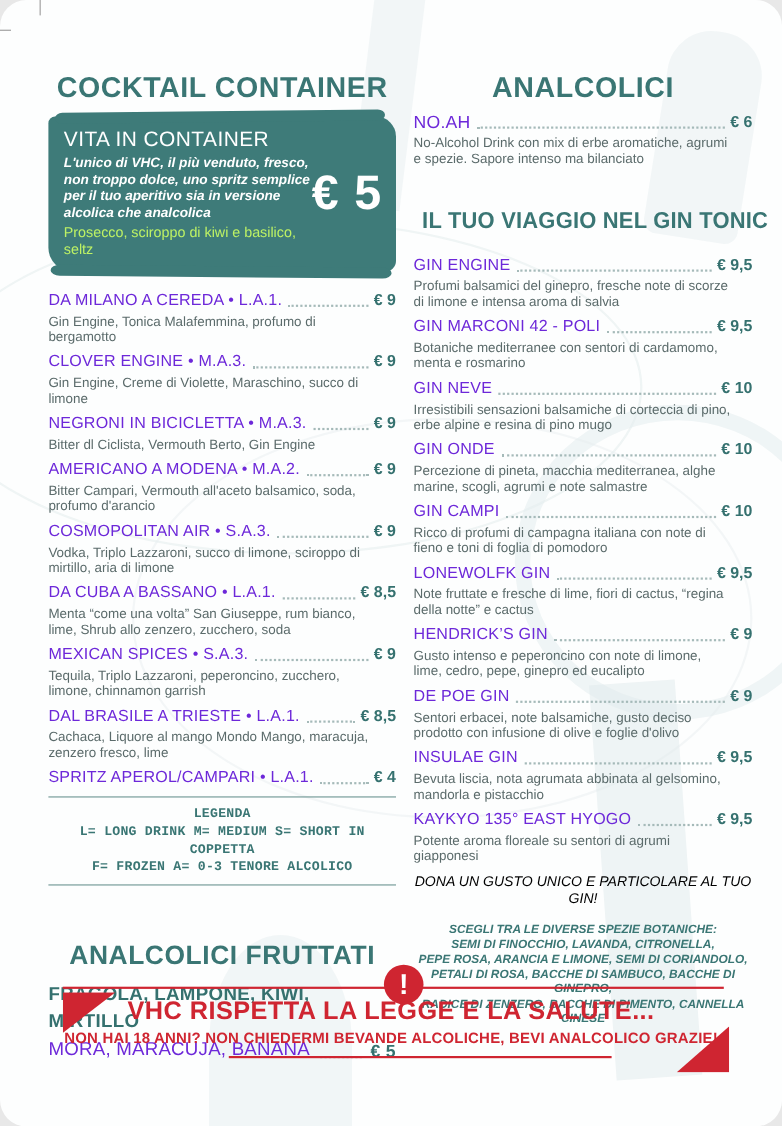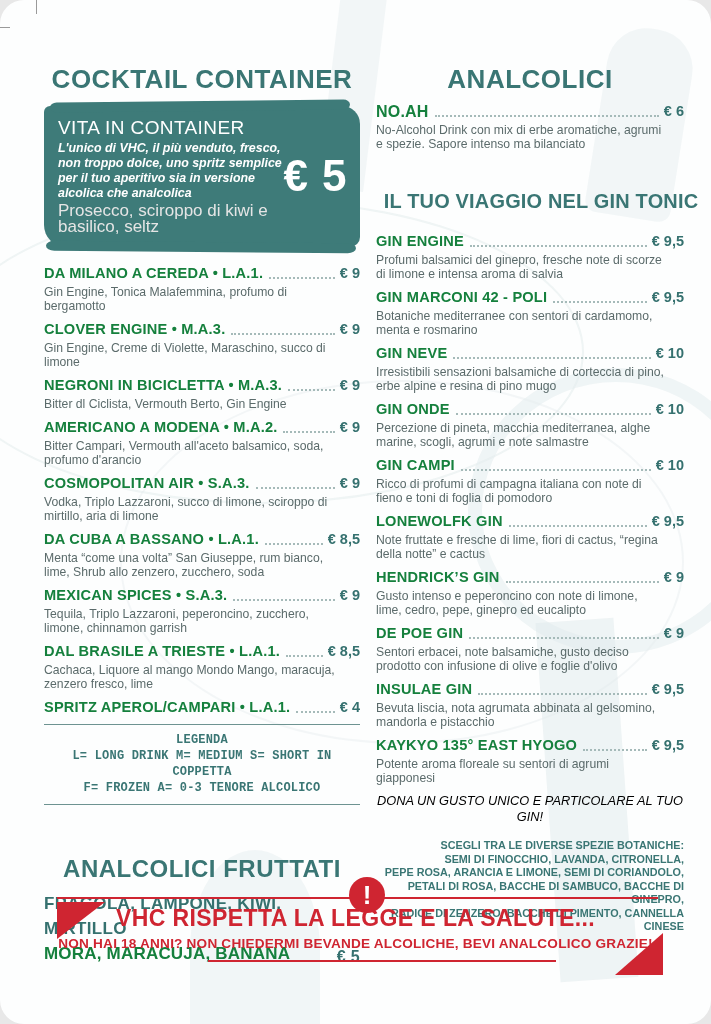--- a/index.html
+++ b/index.html
@@ -38,47 +38,47 @@
   .brush{
     position:relative;margin-top:12px;background:#3e7b79;color:#fff;
     padding:11px 12px 12px 14px;border-radius:6px 18px 10px 22px;
     display:flex;align-items:center;
   }
   .brush:before{content:"";position:absolute;left:6px;top:-5px;right:10px;height:10px;background:#3e7b79;border-radius:8px/6px;transform:rotate(-.6deg);}
   .brush:after{content:"";position:absolute;left:2px;bottom:-5px;right:4px;height:10px;background:#3e7b79;border-radius:10px/6px;transform:rotate(.5deg);}
   .brush-txt{width:225px;position:relative;z-index:1;}
   .brush-name{font-size:19px;font-weight:400;letter-spacing:.4px;line-height:22px;}
   .brush-desc{font-size:12.4px;font-weight:700;font-style:italic;line-height:15px;margin-top:2px;}
-  .brush-note{font-size:17px;line-height:16px;margin-top:2px;color:#e5e5e5;}
+  .brush-note{font-size:13px;line-height:16px;margin-top:2px;color:#bef264;}
   .brush-price{flex:1;text-align:center;font-size:44px;font-weight:700;position:relative;z-index:1;letter-spacing:1px;}
 
   
   .items{margin-top:17px;}
   .item{margin-bottom:7px;}
   .row{display:flex;align-items:flex-end;}
-  .nm{color:#15803d;font-weight:700;font-size:14.6px;line-height:19px;letter-spacing:.2px;white-space:nowrap;}
+  .nm{color:#6d28d9;font-weight:400;font-size:14.6px;line-height:19px;letter-spacing:.2px;white-space:nowrap;}
   .dots{flex:1;border-bottom:2px dotted #a5bab9;margin:0 5px 4px 6px;min-width:8px;}
   .pr{color:#35716f;font-weight:700;font-size:14.5px;line-height:19px;white-space:nowrap;}
   .ds{color:#5b6b6b;font-size:12.2px;line-height:14px;margin-top:2px;width:94%;}
 
   
   .legend{
     margin-top:4px;border-top:1px solid #6d9391;border-bottom:1px solid #6d9391;
     padding:7px 0 8px;text-align:center;color:#3a7674;font-weight:700;
     font-size:12px;line-height:16px;letter-spacing:.2px;font-family:Liberation Mono, monospace;
   }
 
   
   .fruity{margin-top:50px;}
   .fruity-title{text-align:center;color:#3a7674;font-weight:700;font-size:24px;line-height:28px;letter-spacing:.5px;}
   .fruity-lines{margin-top:8px;color:#35716f;font-weight:700;font-size:17px;line-height:25px;letter-spacing:.3px;}
 
   
   .promo{margin-top:8px;text-align:center;color:#000000;font-weight:400;font-style:italic;font-size:12.8px;line-height:16px;}
-  .botanicals{margin-top:14px;text-align:right;color:#3a7674;font-weight:700;font-size:10.8px;line-height:13.5px;}
+  .botanicals{margin-top:14px;text-align:center;color:#3a7674;font-weight:700;font-style:italic;font-size:10.8px;line-height:13.5px;}
 
   
   .banner-line-top{position:absolute;left:57px;top:897px;width:601px;height:2px;background:#cf2531;}
   .banner-line-bottom{position:absolute;left:208px;top:960px;width:348px;height:1.6px;background:#cf2531;}
   .banner-circle{
     position:absolute;left:349px;top:877px;width:36px;height:36px;border-radius:50%;
     background:#cf2531;color:#fff;text-align:center;font-weight:700;font-size:26px;line-height:36px;
   }
   .banner-big{
     position:absolute;left:0;top:905px;width:711px;text-align:center;

